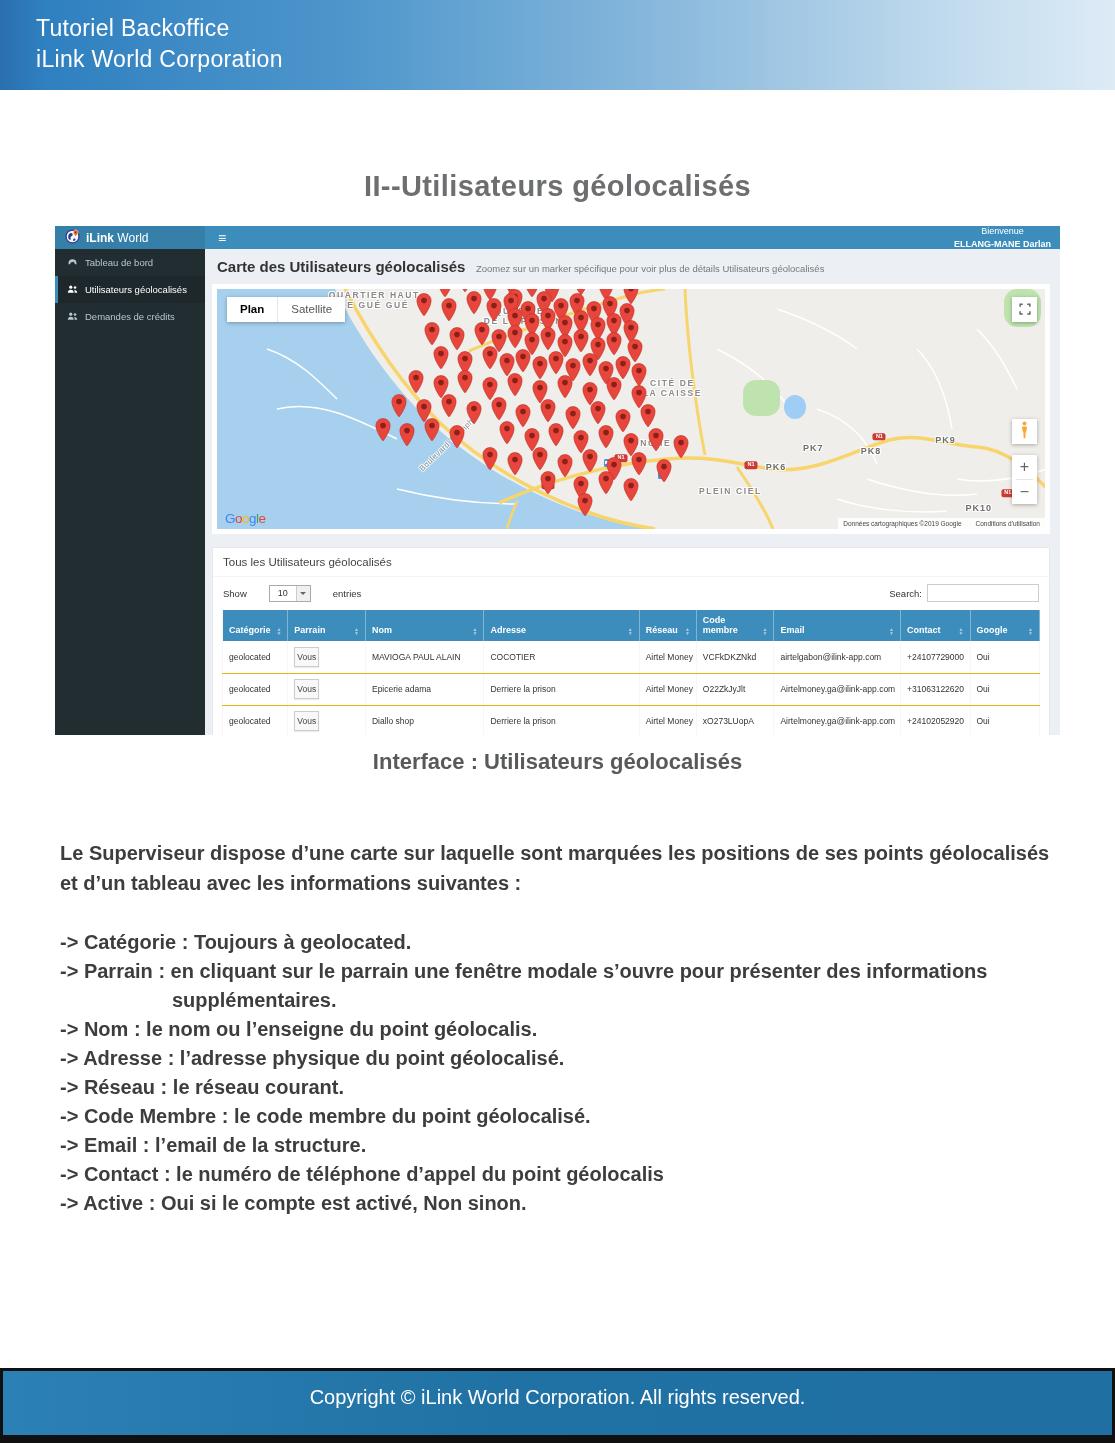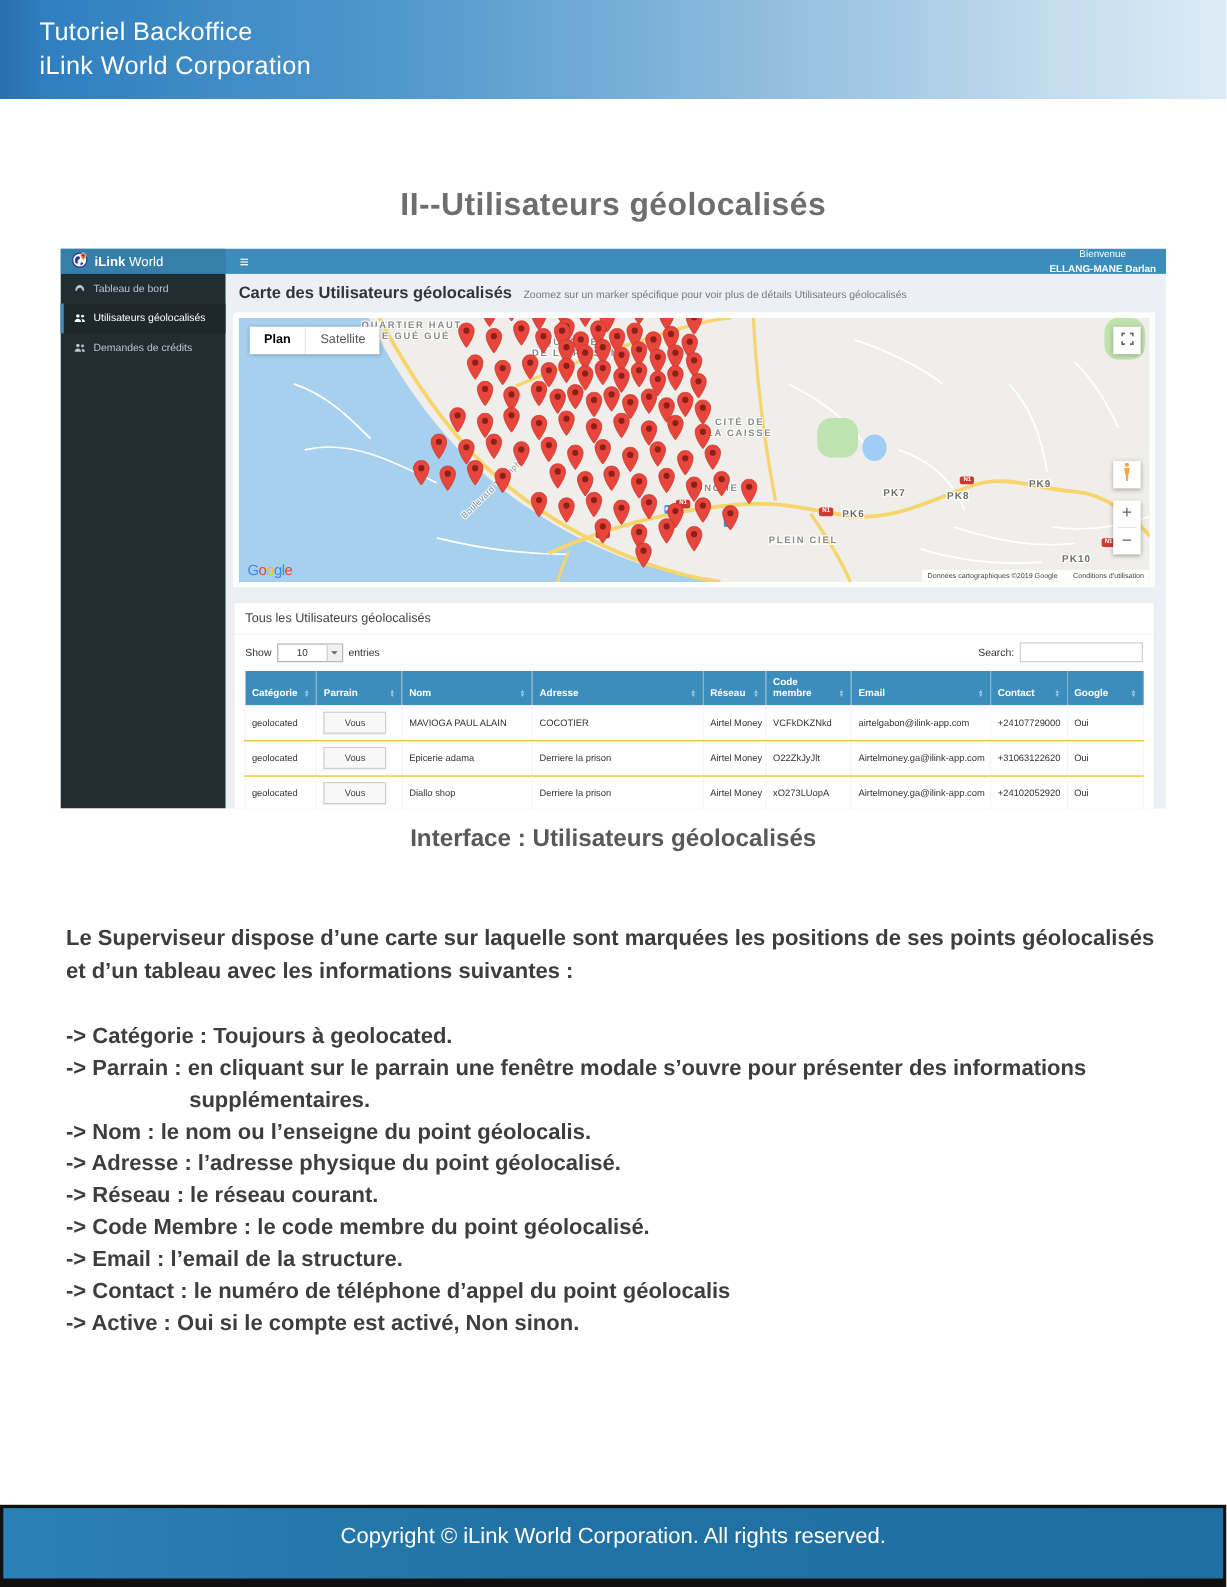--- a/index.html
+++ b/index.html
@@ -87,38 +87,38 @@
   .zoomctl .zsep { height:1px; background:#e6e6e6; margin:0 4px; }
 
   .google-logo { position:absolute; left:8px; bottom:3px; z-index:5; font-size:13.5px; font-weight:500;
     letter-spacing:-.5px; }
   .attribution { position:absolute; right:0; bottom:0; z-index:5; background:rgba(255,255,255,.85);
     font-size:6.5px; color:#444; padding:2px 5px; display:flex; gap:14px; }
 
   .table-panel { margin:13px 10px 0 7px; background:#fff; border:1px solid #e8e8e8; }
   .tp-title { padding:8px 10px; font-size:11.5px; color:#444; border-bottom:1px solid #f4f4f4; }
   .tp-controls { display:flex; align-items:center; padding:7px 10px 6px 10px; font-size:9.5px; color:#333; }
-  .fake-select { display:inline-flex; align-items:stretch; width:60px; height:17px; border:1px solid #aaa;
-    margin:0 5px; background:#fff; cursor:pointer; }
+  .fake-select { display:inline-flex; align-items:stretch; width:42px; height:17px; border:1px solid #aaa;
+    margin:0 22px; background:#fff; cursor:pointer; }
   .fake-select .val { flex:1; text-align:center; font-size:9px; line-height:15px; color:#333; }
   .fake-select .arr { width:14px; background:#f0f0f0; border-left:1px solid #ccc; position:relative; }
   .fake-select .arr::after { content:""; position:absolute; left:3.5px; top:6px; border:3px solid transparent;
     border-top-color:#666; }
   .tp-search { margin-left:auto; display:flex; align-items:center; gap:5px; }
   .tp-search input { width:112px; height:18px; border:1px solid #ccc; font-size:9px; padding:0 4px; }
 
   table.data { width:calc(100% - 18px); margin:2px 9px 0 9px; border-collapse:collapse; table-layout:fixed; }
   table.data th { background:#3c8dbc; color:#fff; font-size:9px; font-weight:bold; text-align:left;
     vertical-align:bottom; padding:5px 6px 6px 6px; border-right:1px solid rgba(255,255,255,.35); cursor:pointer; }
   table.data th .thx { display:flex; justify-content:space-between; align-items:flex-end; gap:2px; }
   .sort { display:inline-flex; flex-direction:column; line-height:.8; font-size:5px; color:rgba(255,255,255,.55); }
   table.data td { font-size:8.5px; color:#333; padding:0 6px; height:32px;
     border-bottom:1px solid #eab308; border-right:1px solid #f6f6f6; overflow:hidden; white-space:nowrap; }
   table.data tr td:first-child, table.data th:first-child { border-left:1px solid #f6f6f6; }
-  .vous-btn { background:#f8f8f8; border:1px solid #ccc; border-radius:0; padding:4px 18px;
+  .vous-btn { background:#f8f8f8; border:1px solid #ccc; border-radius:0; padding:4px 2px;
     font-size:8.5px; color:#444; cursor:pointer; box-shadow:0 1px 1px rgba(0,0,0,.08); }
 </style>
 </head>
 <body>
 
 <div id="page">
 
   <div class="doc-header">
     <div class="lines">
       <div>Tutoriel Backoffice</div>

